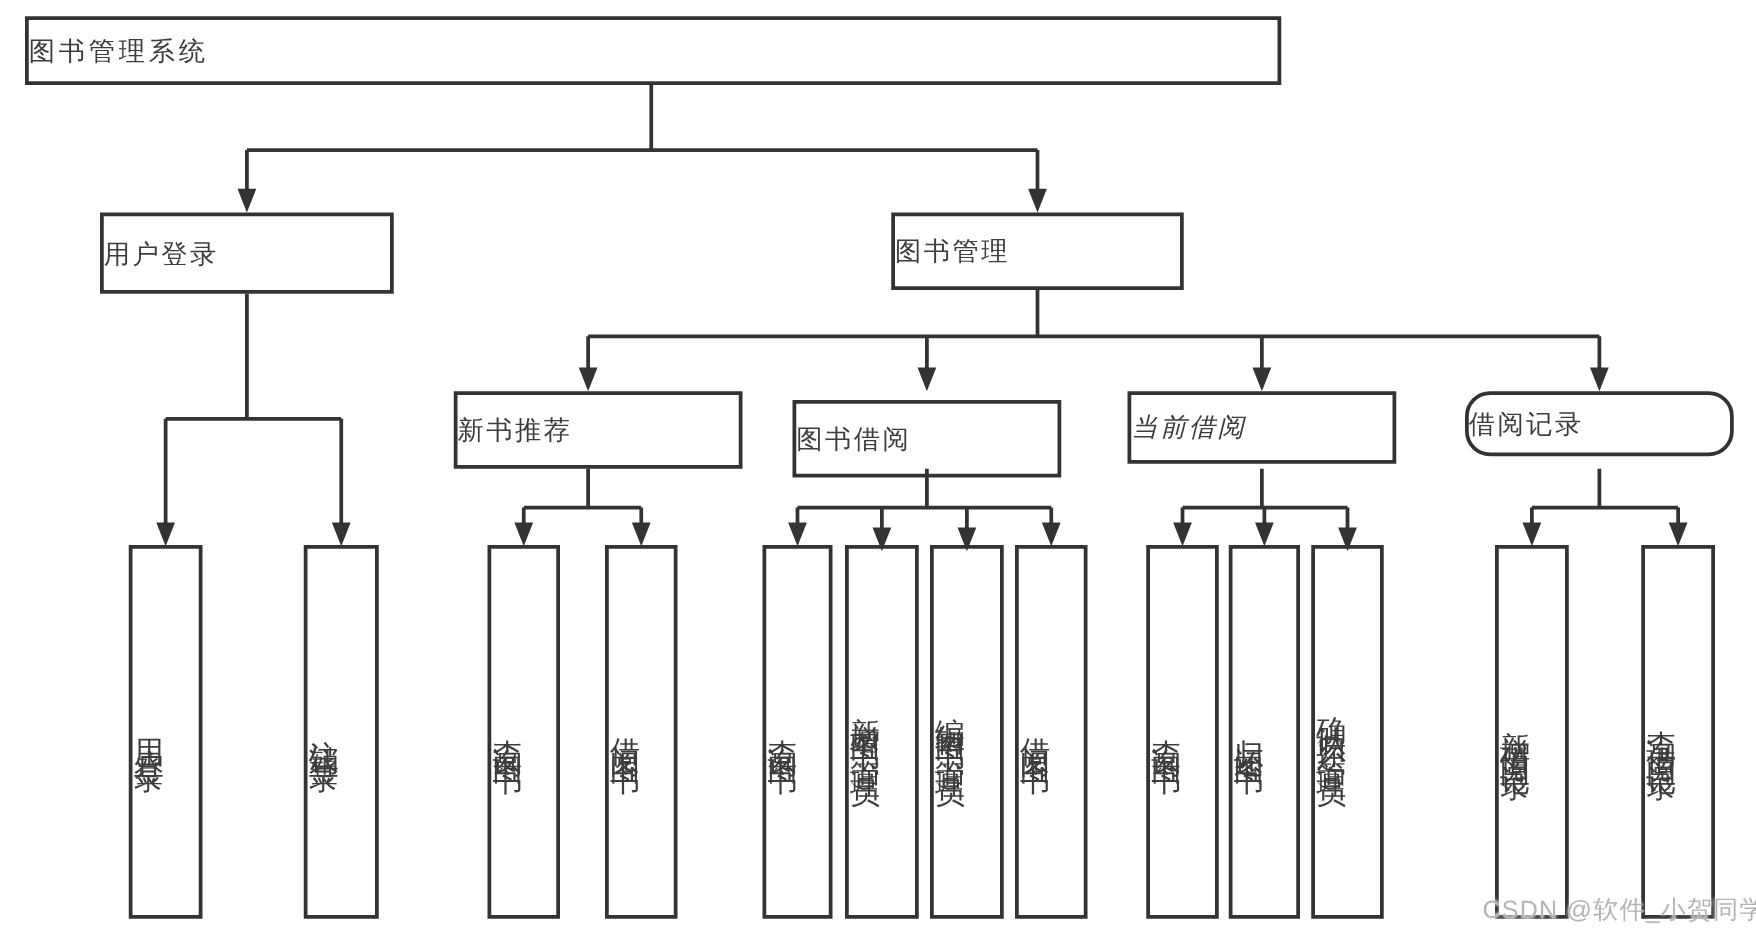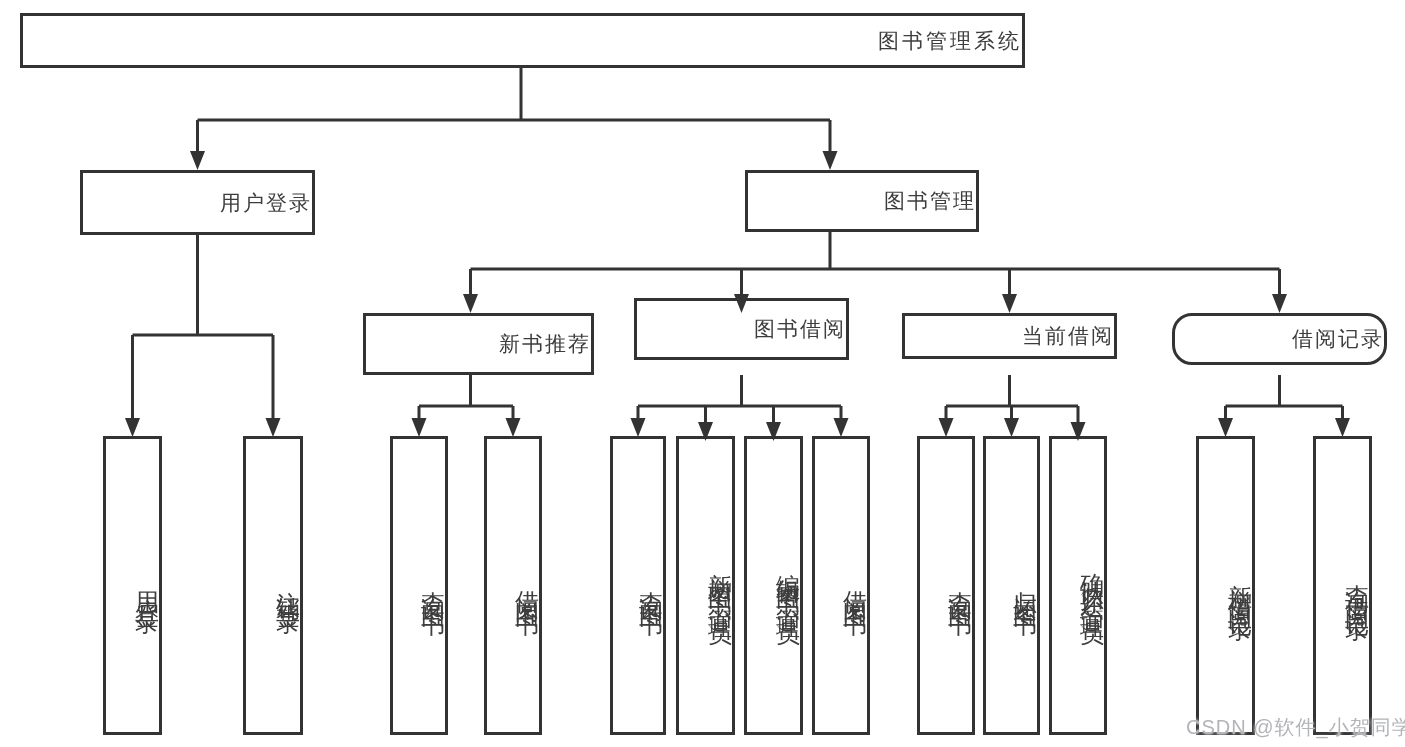--- a/index.html
+++ b/index.html
@@ -11,21 +11,21 @@
     overflow: hidden;
     font-family: "Liberation Sans", "DejaVu Sans", sans-serif;
   }
   .box {
     position: absolute;
     box-sizing: border-box;
     background: #ffffff;
     border: 3px solid #333333;
     display: flex;
     align-items: center;
-    justify-content: flex-end;
+    justify-content: flex-start;
     z-index: 1;
     color: #3d3d3d;
   }
   .hlabel {
     font-size: 21px;
     letter-spacing: 2px;
     white-space: nowrap;
     color: #3d3d3d;
   }
   .root .hlabel { letter-spacing: 3px; }
@@ -64,31 +64,31 @@
 
 <div class="canvas">
 
   <div class="box root" style="left:20px; top:13px; width:1005px; height:55px;">
     <span class="hlabel">图书管理系统</span>
   </div>
 
   <div class="box" style="left:80px; top:170px; width:235px; height:65px;">
     <span class="hlabel">用户登录</span>
   </div>
-  <div class="box" style="left:713px; top:170px; width:234px; height:62px;margin-left:32px;">
+  <div class="box" style="left:713px; top:170px; width:234px; height:62px;">
     <span class="hlabel">图书管理</span>
   </div>
 
   <div class="box" style="left:363px; top:313px; width:231px; height:62px;">
     <span class="hlabel">新书推荐</span>
   </div>
-  <div class="box" style="left:634px; top:298px; width:215px; height:62px;">
+  <div class="box" style="left:634px; top:320px; width:215px; height:62px;">
     <span class="hlabel">图书借阅</span>
   </div>
-  <div class="box" style="left:902px; top:313px; width:215px; height:46px;">
+  <div class="box" style="left:902px; top:313px; width:215px; height:58px;font-style:italic;">
     <span class="hlabel">当前借阅</span>
   </div>
   <div class="box" style="left:1172px; top:313px; width:215px; height:52px;border-radius:20px;">
     <span class="hlabel">借阅记录</span>
   </div>
 
   <div class="box" style="left:103px; top:436px; width:59px; height:299px;">
     <span class="vlabel">用户登录</span>
   </div>
   <div class="box" style="left:243px; top:436px; width:60px; height:299px;">

